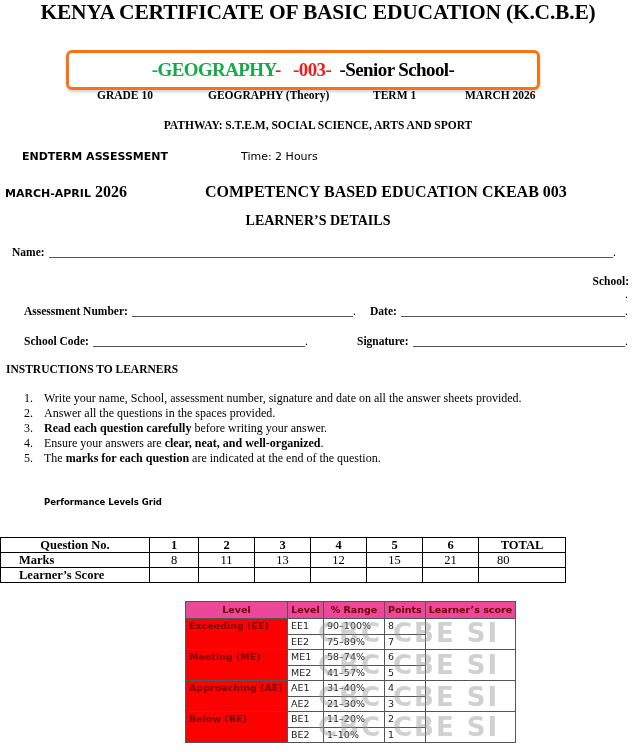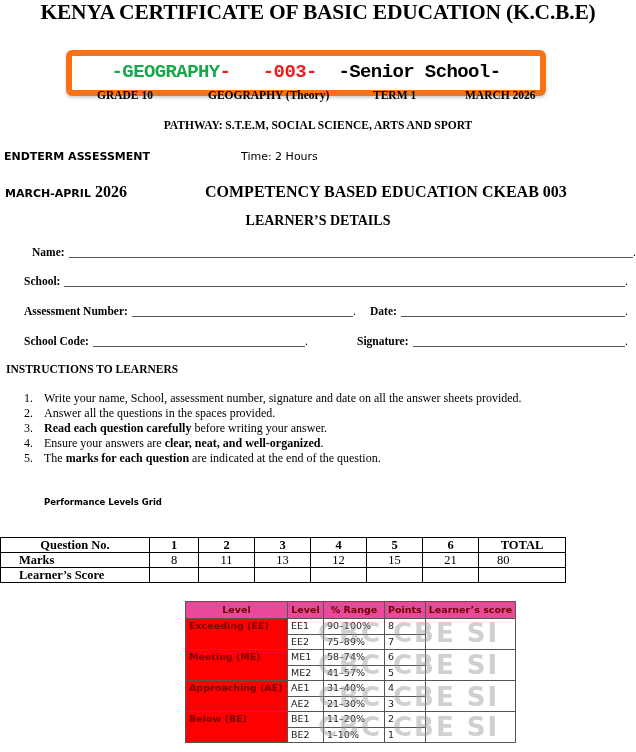--- a/index.html
+++ b/index.html
@@ -1,19 +1,19 @@
 <!DOCTYPE html>
 <html><head>
 <meta charset="utf-8">
 <style>
   html, body { margin:0; padding:0; background:#ffffff; }
   body { width:636px; height:752px; position:relative; overflow:hidden; font-family:"Liberation Serif", serif; color:#000; }
   .abs { position:absolute; }
   .title { left:0; top:0; width:636px; text-align:center; font-size:21.5px; font-weight:bold; letter-spacing:-0.2px; white-space:nowrap; }
-  .banner { left:66px; top:50px; width:468px; height:34px; border:6px solid #f97316; border-radius:6px; box-shadow:0 2px 3px rgba(0,0,0,0.18); background:#fff; text-align:center; font-family:Liberation Mono, monospace; font-weight:bold; font-size:19px; line-height:33px; white-space:nowrap; letter-spacing:-0.6px; }
+  .banner { left:66px; top:50px; width:468px; height:34px; border:3px solid #f97316; border-radius:6px; box-shadow:0 2px 3px rgba(0,0,0,0.18); background:#fff; text-align:center; font-family:Liberation Serif, serif; font-weight:bold; font-size:19px; line-height:33px; white-space:nowrap; letter-spacing:-0.6px; }
   .banner .g { color:#17a84a; }
   .banner .r { color:#ee1c1c; }
   .banner .k { color:#000; }
   .meta { top:89px; font-size:11.5px; font-weight:bold; white-space:nowrap; }
   .pathway { left:0; width:636px; top:119px; text-align:center; font-size:11.5px; font-weight:bold; white-space:nowrap; }
   .comic { font-family:"DejaVu Sans", sans-serif; font-size:11px; font-weight:bold; white-space:nowrap; }
   .plain { font-family:"DejaVu Sans", sans-serif; font-size:11px; white-space:nowrap; }
   .serifb { font-size:16px; font-weight:bold; white-space:nowrap; }
   .details-title { left:0; width:636px; top:213px; text-align:center; font-size:14px; font-weight:bold; }
   .field { font-size:11.5px; font-weight:bold; white-space:nowrap; display:flex; align-items:flex-end; }
@@ -45,37 +45,37 @@
   <span class="g">-GEOGRAPHY</span><span class="r">-</span>&nbsp;&nbsp;&nbsp;<span class="r">-003-</span>&nbsp;&nbsp;<span class="k">-Senior School-</span>
 </div>
 
 <div class="abs meta" style="left:97px;">GRADE 10</div>
 <div class="abs meta" style="left:208px;">GEOGRAPHY (Theory)</div>
 <div class="abs meta" style="left:373px;">TERM 1</div>
 <div class="abs meta" style="left:465px;">MARCH 2026</div>
 
 <div class="abs pathway">PATHWAY: S.T.E.M, SOCIAL SCIENCE, ARTS AND SPORT</div>
 
-<div class="abs comic" style="left:4px; top:150px;">ENDTERM ASSESSMENT</div>
+<div class="abs comic" style="left:22px; top:150px;">ENDTERM ASSESSMENT</div>
 <div class="abs plain" style="left:241px; top:150px;">Time: 2 Hours</div>
 
 <div class="abs" style="left:5px; top:183px; white-space:nowrap;">
   <span class="comic">MARCH-APRIL</span>
   <span class="serifb">2026</span>
 </div>
 <div class="abs serifb" style="left:205px; top:183px;">COMPETENCY BASED EDUCATION CKEAB 003</div>
 
 <div class="abs details-title">LEARNER’S DETAILS</div>
 
-<div class="abs field" style="left:32px; top:246px; width:605px;">
+<div class="abs field" style="left:12px; top:246px; width:605px;">
   <span>Name:</span>
     <span class="line"></span>
     <span class="dot">.</span>
 </div>
-<div class="abs field" style="left:24px; top:275px; width:605px;">
+<div class="abs field" style="left:24px; top:275px; width:605px;flex-direction:column;">
   <span>School:</span>
     <span class="line"></span>
     <span class="dot">.</span>
 </div>
 <div class="abs field" style="left:24px; top:305px; width:333px;">
   <span>Assessment Number:</span>
     <span class="line"></span>
     <span class="dot">.</span>
 </div>
 <div class="abs field" style="left:370px; top:305px; width:259px;">

